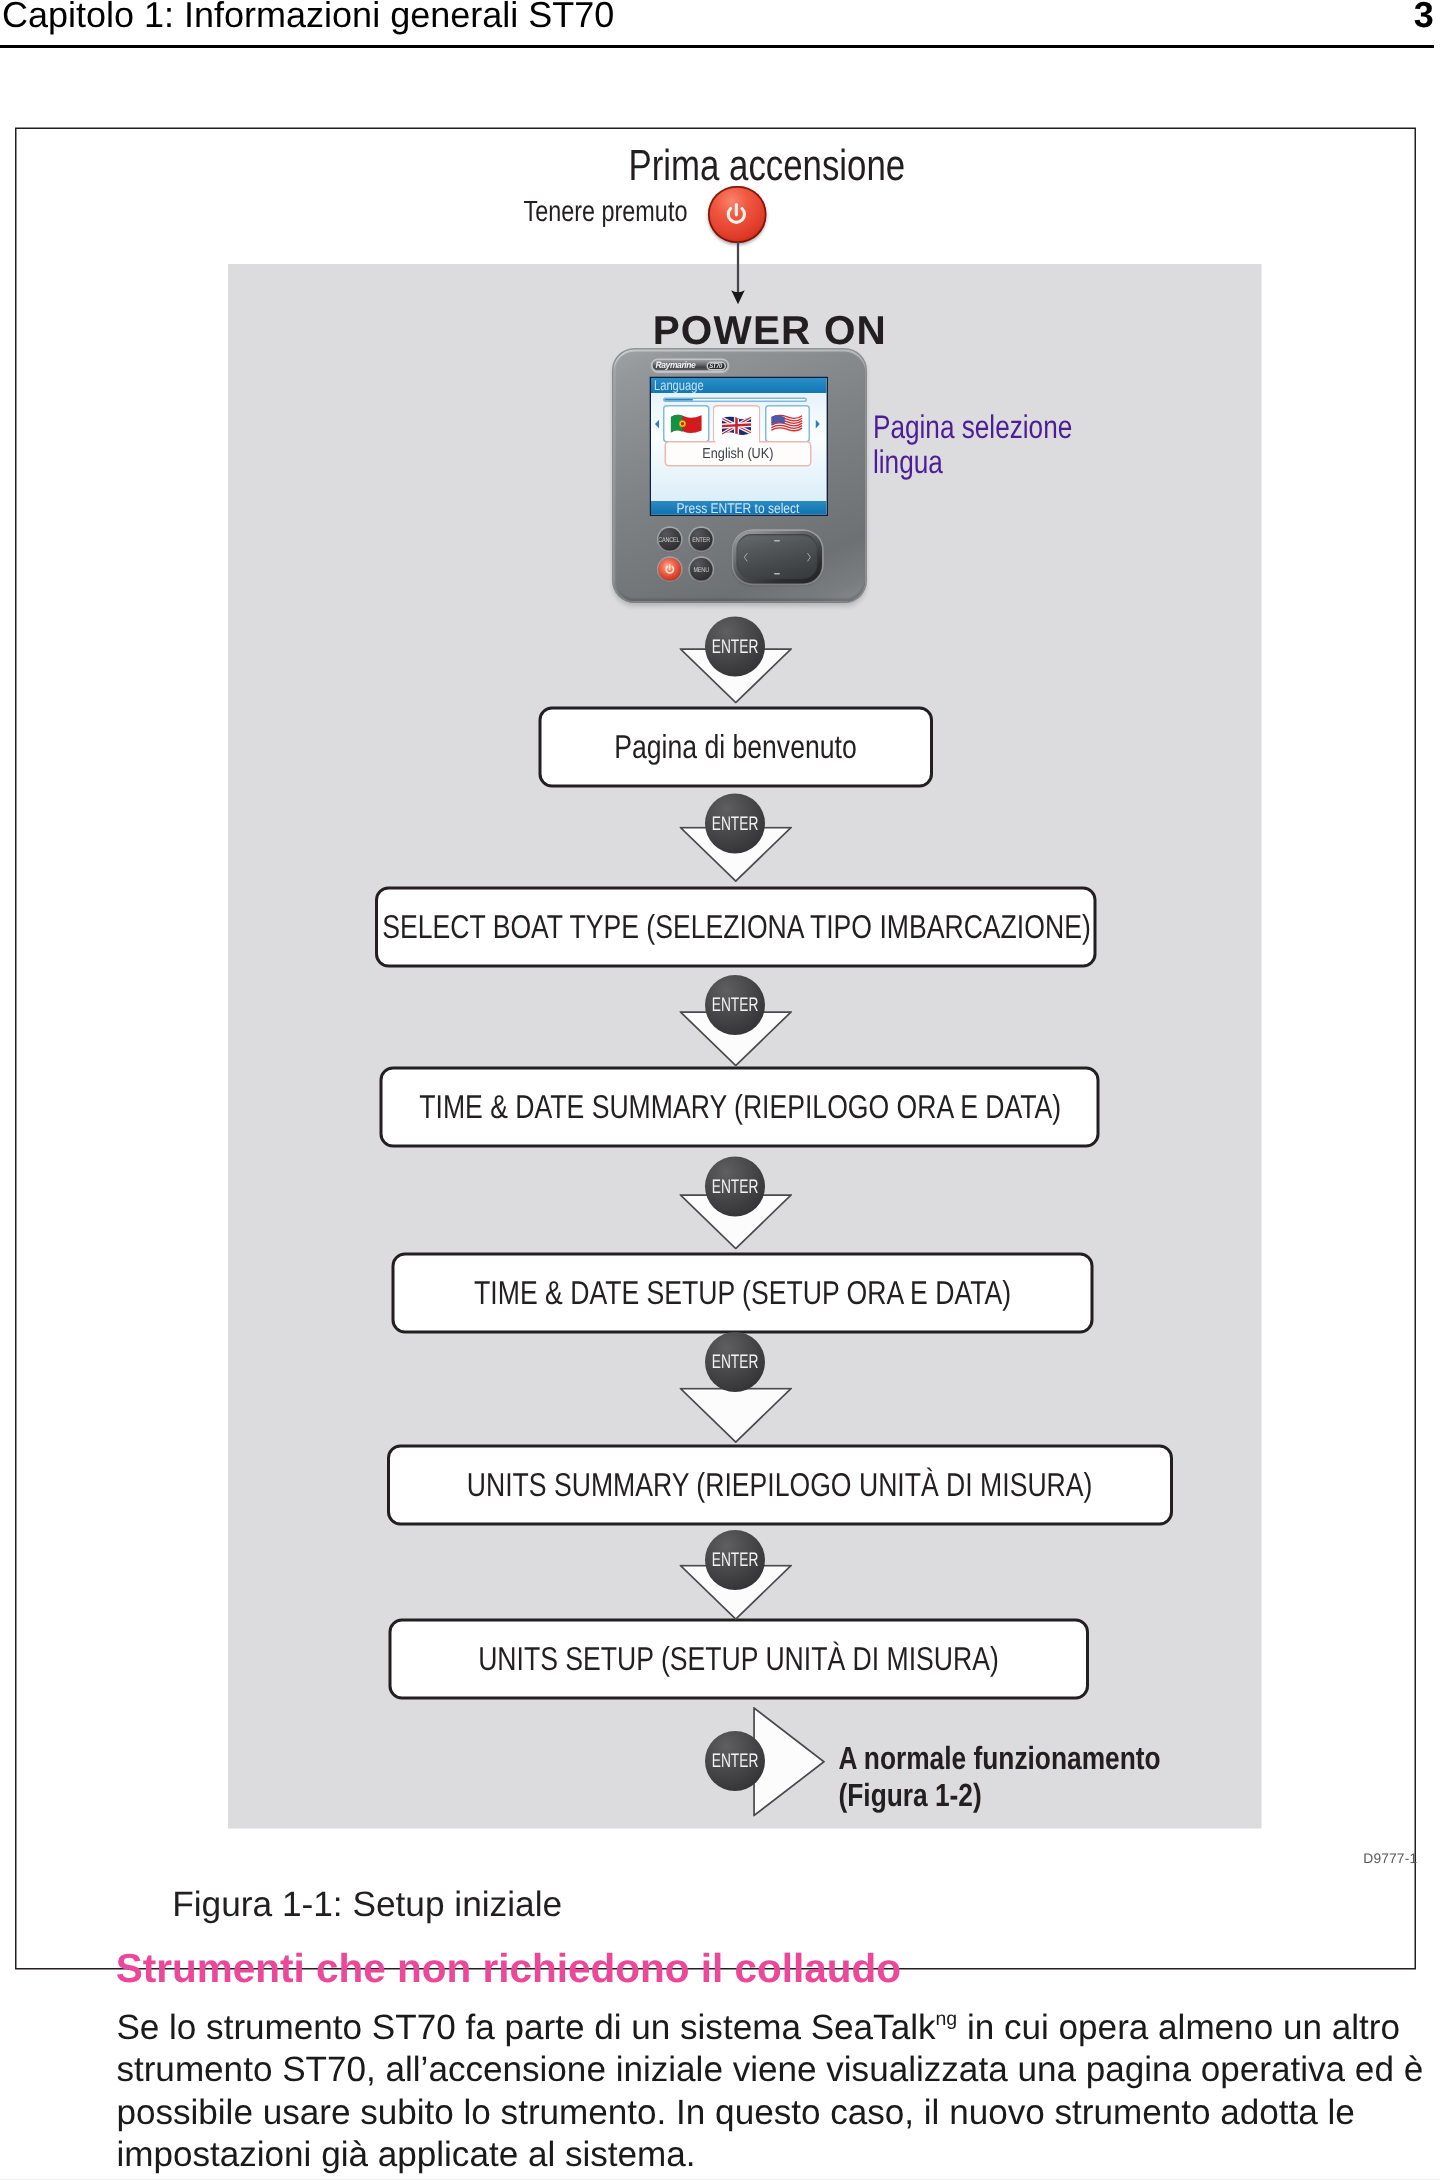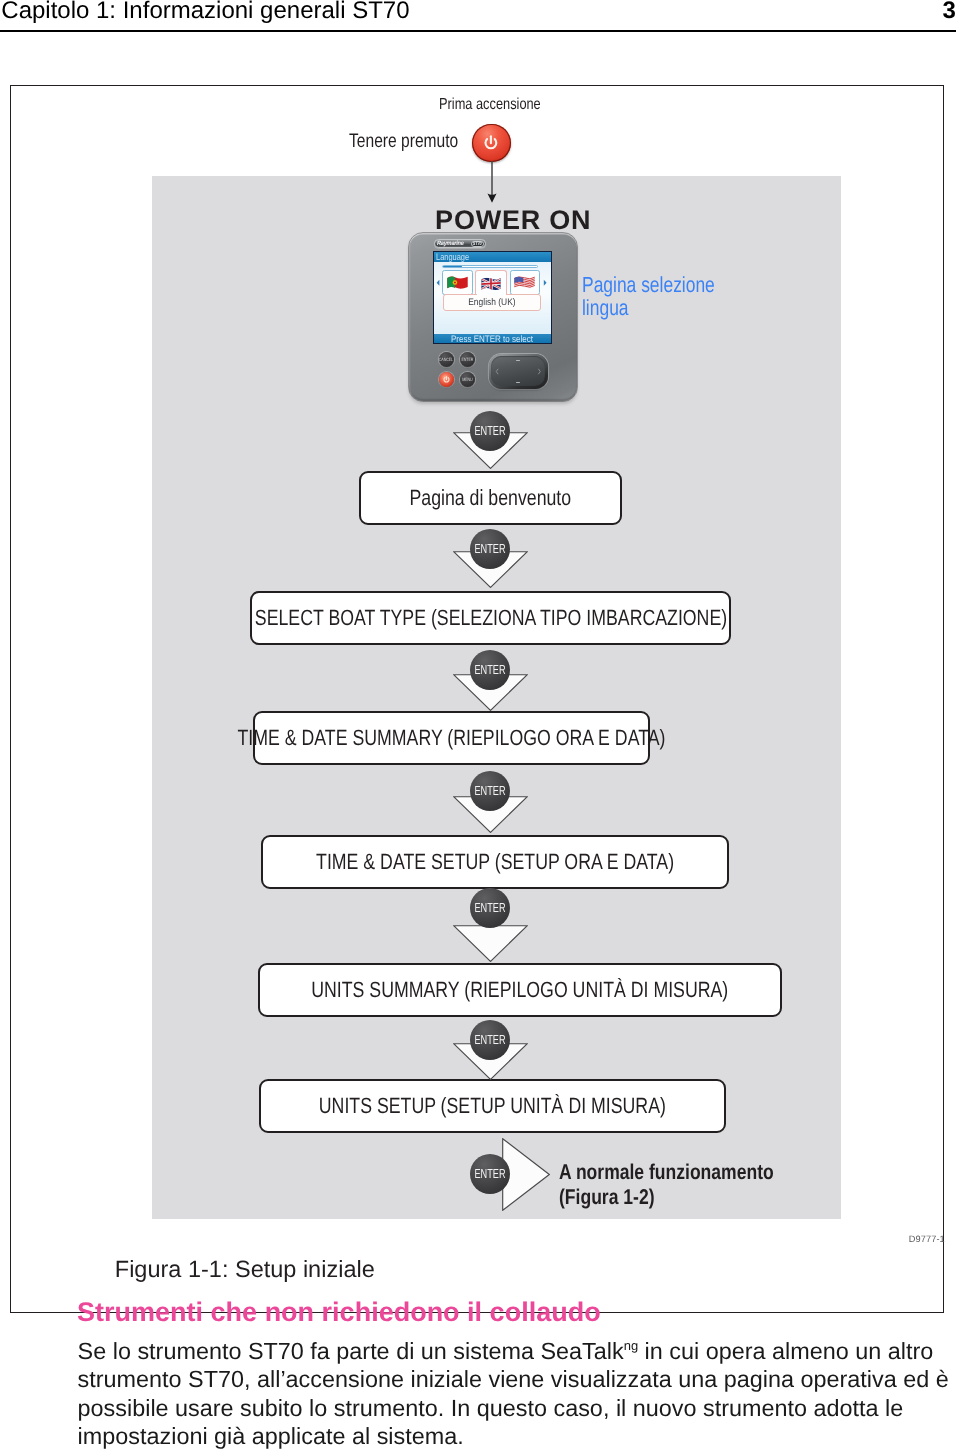--- a/index.html
+++ b/index.html
@@ -17,24 +17,24 @@
   #fig-inner{position:absolute;left:0;top:0;width:934px;height:1163px;}
   #panel{position:absolute;left:140.6px;top:89.8px;width:689.6px;height:1043px;background:#dcdcde;}
 
   
   #drawno{position:absolute;right:0.2px;bottom:4.4px;font-size:9.2px;line-height:1;color:#58595b;letter-spacing:0.1px;}
 
   
   
   .cond{display:inline-block;transform:scaleX(0.80);transform-origin:0 50%;white-space:nowrap;}
   .callout{position:absolute;color:#231f20;white-space:nowrap;}
-  #c-prima{left:419px;top:97px;font-size:16px;line-height:1;margin-left:20px;}
+  #c-prima{left:419px;top:97px;font-size:29px;line-height:1;}
   #c-tenere{left:348.5px;top:132px;font-size:19.5px;line-height:1;}
   #c-setup-title{position:absolute;left:682.6px;top:186px;font-size:32.7px;line-height:1;color:#231f20;white-space:nowrap;}
-  #c-lingua{position:absolute;left:581.7px;top:273px;font-size:21.8px;color:#3b82f6;line-height:23.4px;}
+  #c-lingua{position:absolute;left:581.7px;top:273px;font-size:21.8px;color:#4c1d95;line-height:23.4px;}
   #c-poweron{position:absolute;left:435.1px;top:207px;font-size:27px;line-height:1;font-weight:bold;letter-spacing:0.78px;color:#231f20;white-space:nowrap;}
   #c-poweron .cond{transform:none;}
 
   
   #pwrbtn{position:absolute;left:472px;top:123.5px;width:38.6px;height:38.6px;border-radius:50%;
     background:radial-gradient(circle at 40% 26%, #f8836d 0%, #f05740 30%, #e44230 58%, #cf2a17 88%, #b51f0d 100%);
     box-shadow:0 1.2px 2.2px rgba(0,0,0,0.35), inset 0 -1px 1.5px rgba(120,10,0,0.30),
       inset 0 0 0 1.1px rgba(110,16,6,0.85);}
   #pwr-glyph{position:absolute;left:0;top:0;width:39px;height:39px;}
 
@@ -281,21 +281,21 @@
     </div>
   </div>
 
   <div id="flow">
       <div class="fbox" style="left: 358.8px; top: 471px; width: 263.4px; height: 54.4px;">
         <span>Pagina di benvenuto</span>
       </div>
       <div class="fbox" style="left: 250.4px; top: 591px; width: 480.5px; height: 54.4px;">
         <span>SELECT BOAT TYPE (SELEZIONA TIPO IMBARCAZIONE)</span>
       </div>
-      <div class="fbox" style="left: 253.4px; top: 711px; width: 397px; height: 54.4px; text-align: center;">
+      <div class="fbox" style="left: 253.4px; top: 711px; width: 480px; height: 54.4px; text-align: center;">
         <span>TIME &amp; DATE SUMMARY (RIEPILOGO ORA E DATA)</span>
       </div>
       <div class="fbox" style="left: 261.1px; top: 834.8px; width: 468.3px; height: 54.4px;">
         <span>TIME &amp; DATE SETUP (SETUP ORA E DATA)</span>
       </div>
       <div class="fbox" style="left: 257.5px; top: 962.8px; width: 524px; height: 54.4px;">
         <span>UNITS SUMMARY (RIEPILOGO UNITÀ DI MISURA)</span>
       </div>
       <div class="fbox" style="left: 258.8px; top: 1078.8px; width: 467.1px; height: 54.4px;">
         <span>UNITS SETUP (SETUP UNITÀ DI MISURA)</span>

